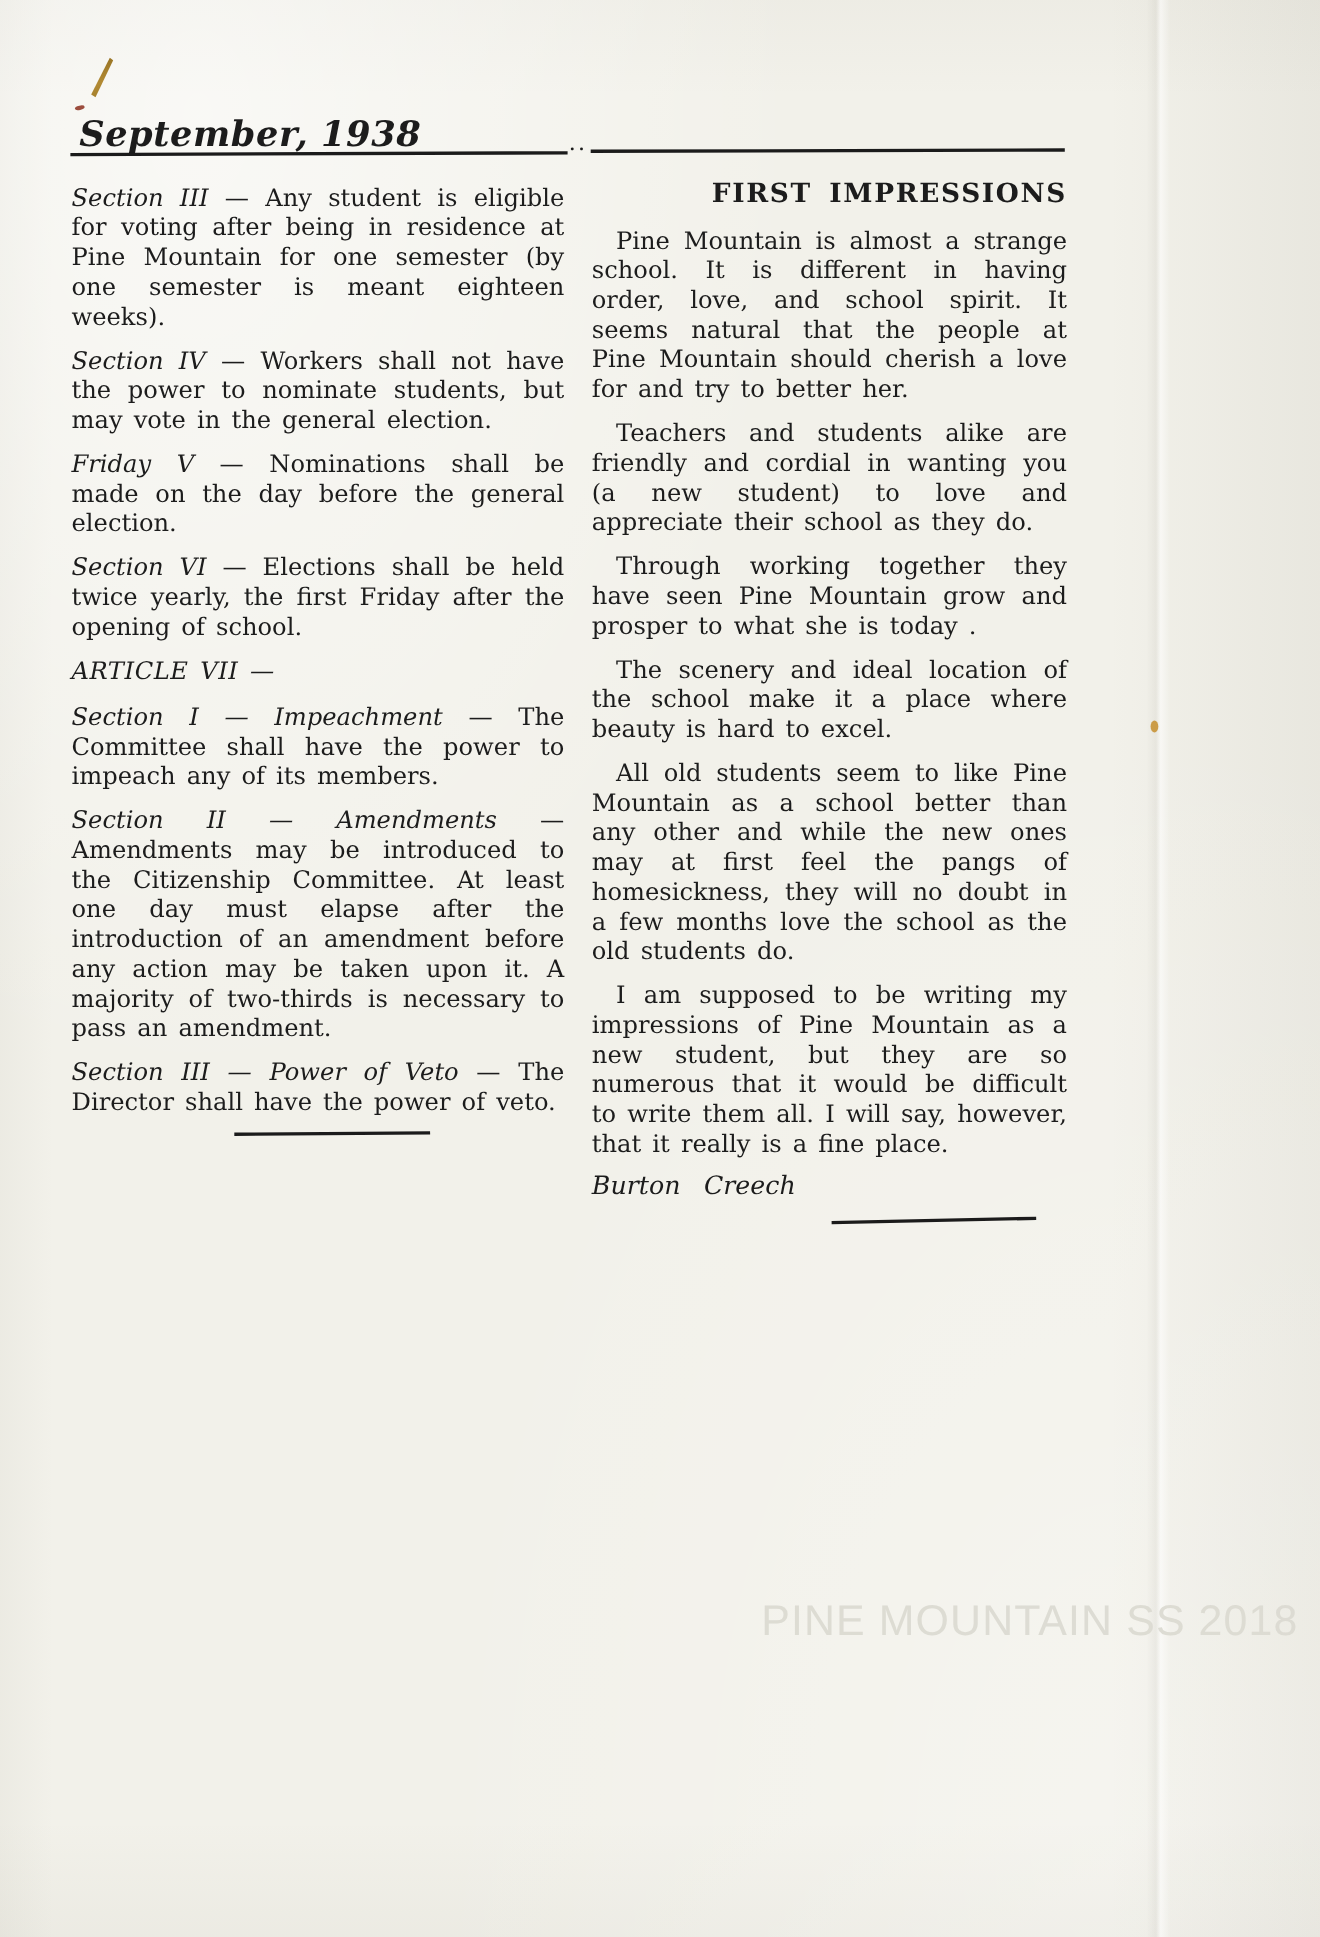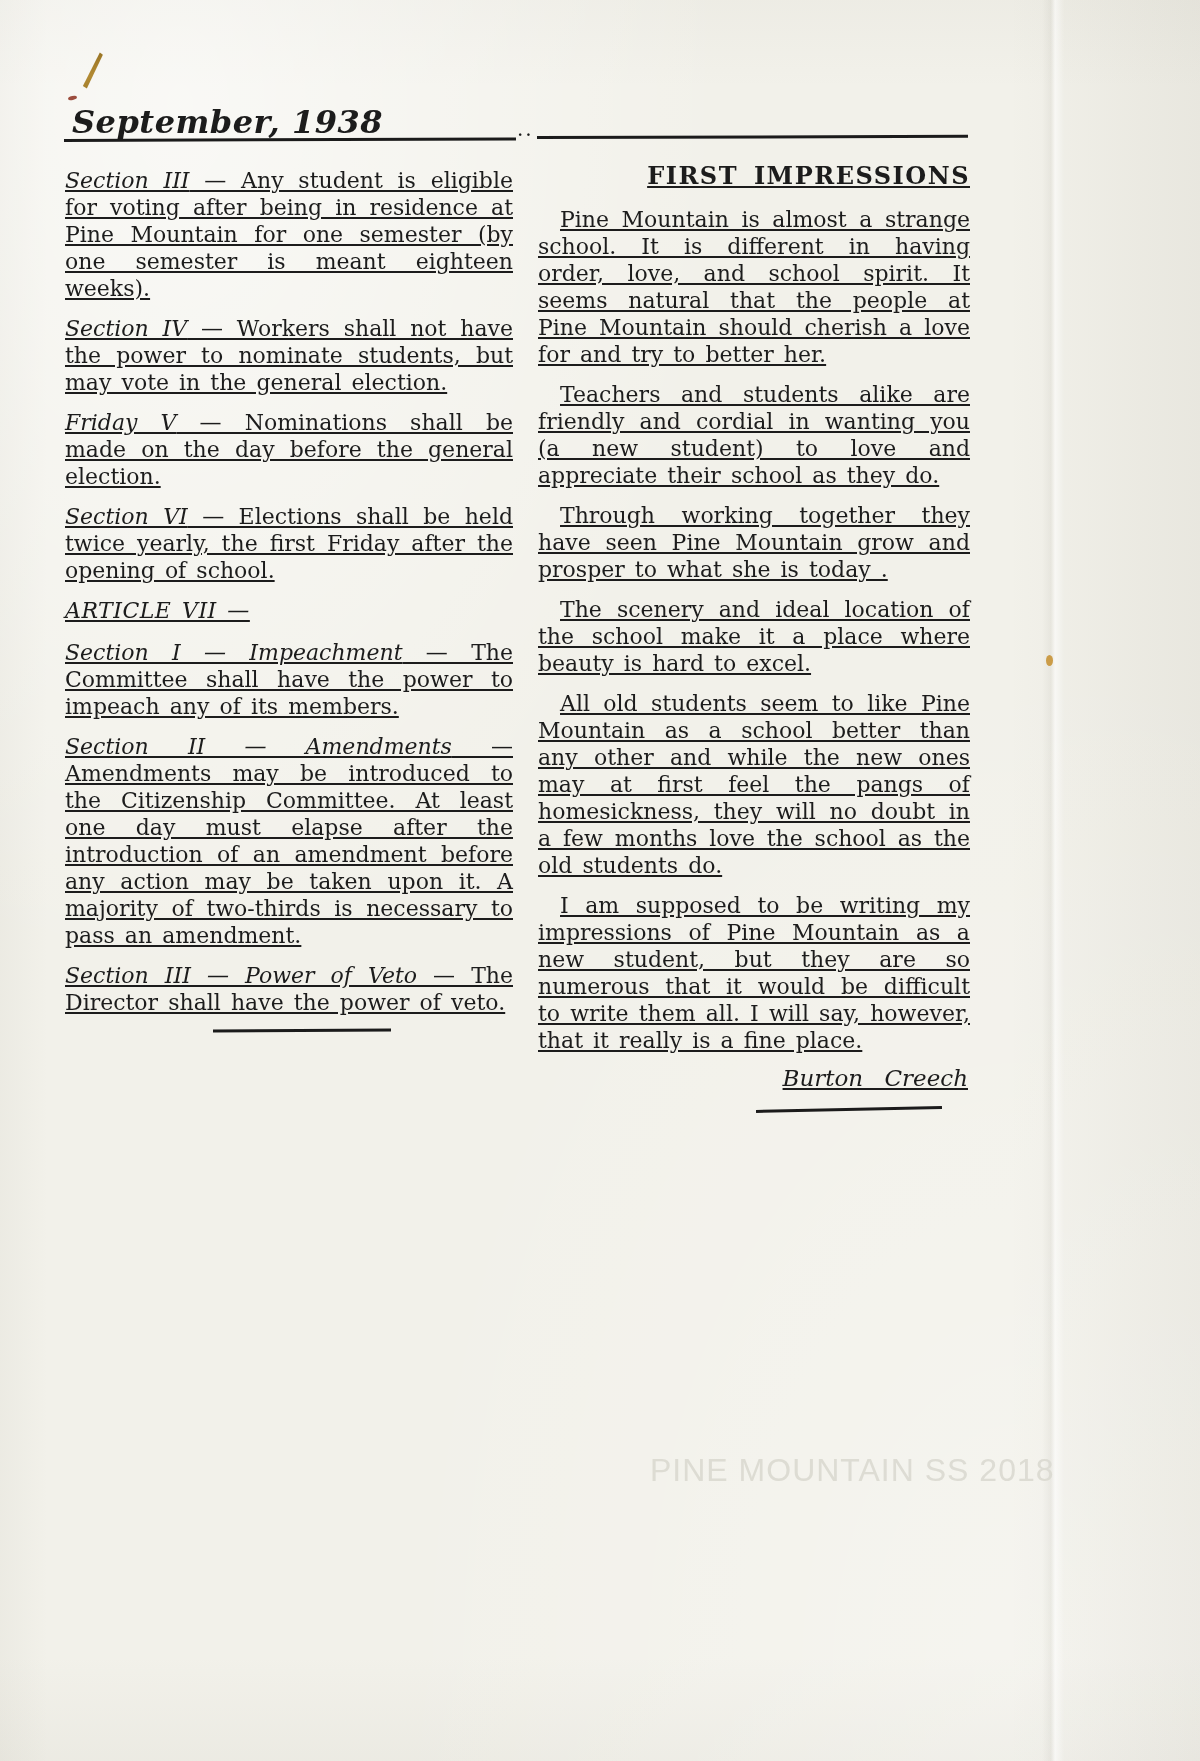--- a/index.html
+++ b/index.html
@@ -66,21 +66,21 @@
 
   .rule { position: absolute; height: 3px; background: #1b1b1b; }
   .rule-left  { left: 64px;  top: 139px; width: 452px; transform: rotate(-0.2deg); transform-origin: left center; }
   .rule-right { left: 537px; top: 136px; width: 431px; transform: rotate(-0.15deg); transform-origin: left center; }
   .rule-dots {
     position: absolute; left: 517px; top: 117px;
     font-size: 20px; letter-spacing: 2px; color: #1b1b1b;
     font-family: "DejaVu Serif", serif;
   }
 
-  .col { position: absolute; text-decoration: underline; }
+  .col { position: absolute; }
   .col-left  { left: 65px;  top: 167px; width: 448px; }
   .col-right { left: 538px; top: 161px; width: 432px; }
 
   .col p {
     margin: 0 0 13px 0;
     font-size: 22px;
     line-height: 27px;
     text-align: justify;
     text-align-last: left;
     word-spacing: 0.14em;
@@ -98,34 +98,34 @@
     font-size: 24px;
     font-weight: bold;
     text-align: right;
     letter-spacing: 1.5px;
     margin: 0 0 16px 0;
     word-spacing: 6px;
   }
   .col-right p.body-par { text-indent: 22px; }
 
   .signature {
-    text-align: right;
+    text-align: left;
     font-style: italic;
     font-size: 23px;
     line-height: 27px;
     padding-right: 2px;
     word-spacing: 14px;
     margin-top: -2px;
   }
 
   .watermark {
     position: absolute;
-    left: 650px; top: 1452px;
+    left: 692px; top: 1452px;
     font-family: "Liberation Sans", sans-serif;
-    font-size: 32px;
+    font-size: 39px;
     letter-spacing: 1px;
     color: rgba(219, 218, 210, 0.95);
     white-space: nowrap;
   }
 </style>
 </head>
 <body>
 
 <div class="page">
 

